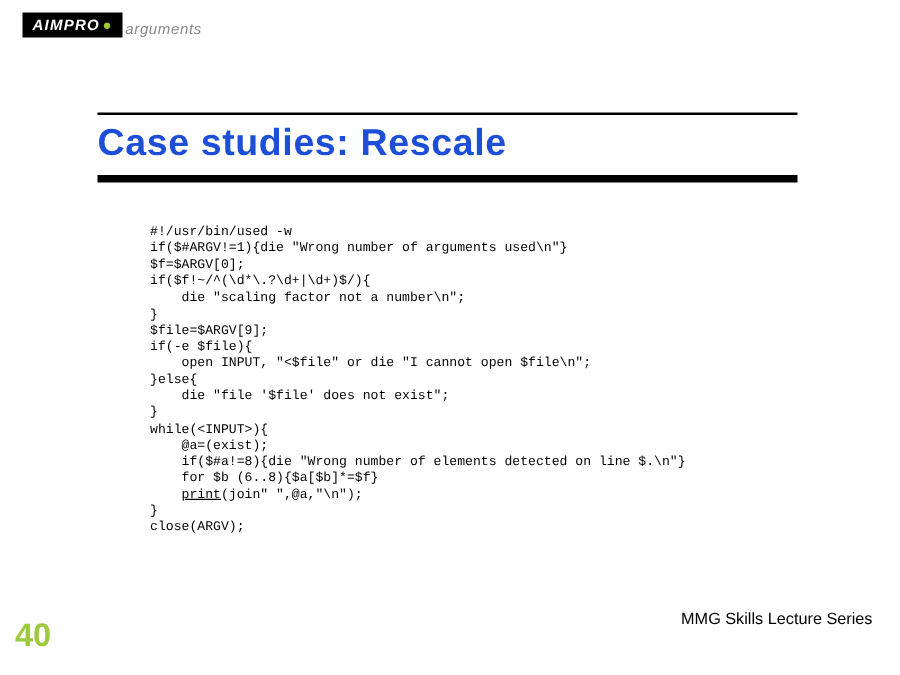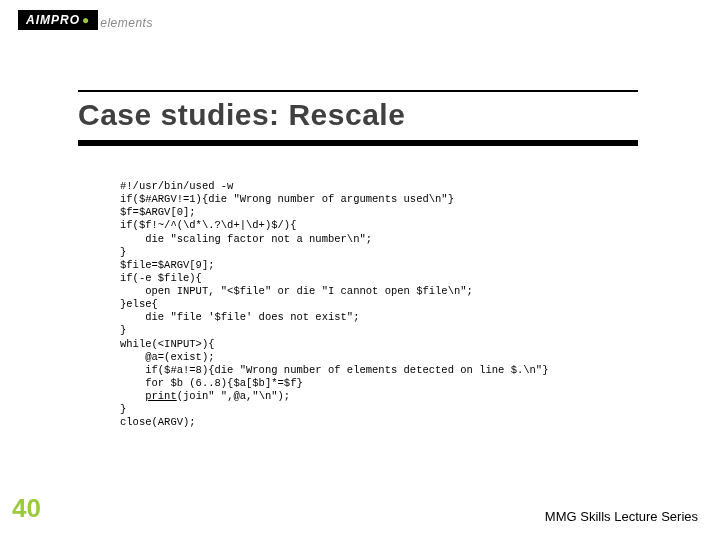--- a/index.html
+++ b/index.html
@@ -50,21 +50,21 @@
     width: 560px;
     height: 2px;
     background: #000;
   }
   .title {
     position: absolute;
     top: 98px;
     left: 78px;
     font-size: 30px;
     font-weight: bold;
-    color: #404040;
+    color: #1d4ed8;
     letter-spacing: 0.5px;
   }
   .title-rule-bottom {
     position: absolute;
     top: 140px;
     left: 78px;
     width: 560px;
     height: 6px;
     background: #000;
   }
@@ -85,34 +85,34 @@
     position: absolute;
     left: 12px;
     bottom: 16px;
     font-size: 26px;
     font-weight: bold;
     color: #9cca3c;
   }
   .footer {
     position: absolute;
     right: 22px;
-    bottom: 16px;
+    bottom: 38px;
     font-size: 13px;
     color: #000;
   }
 </style>
 </head>
 <body>
 
 <div class="logo">
   <span class="logo-box">
     <span>AIMPRO</span>
       <span class="logo-dot">●</span>
   </span>
-  <span class="logo-sub">elements</span>
+  <span class="logo-sub">arguments</span>
 </div>
 
 <div class="title-rule-top"></div>
 <div class="title">Case studies: Rescale</div>
 <div class="title-rule-bottom"></div>
 
 <div class="code"><span>#!/usr/bin/used -w</span>
 <span>if($#ARGV!=1){die "Wrong number of arguments used\n"}</span>
 <span>$f=$ARGV[0];</span>
 <span>if($f!~/^(\d*\.?\d+|\d+)$/){</span>

